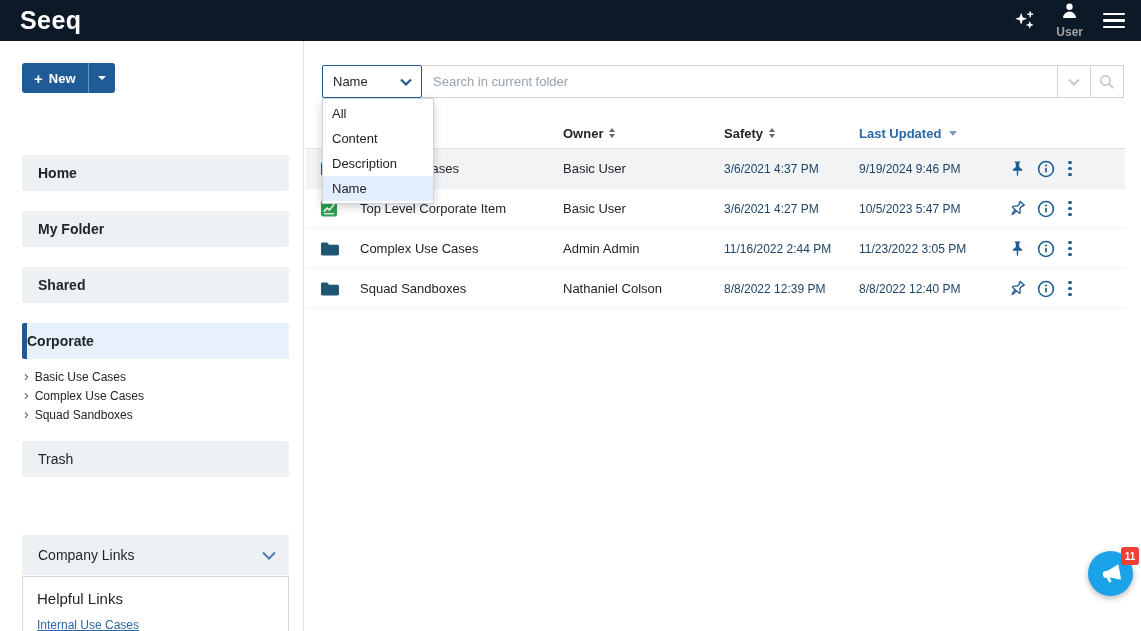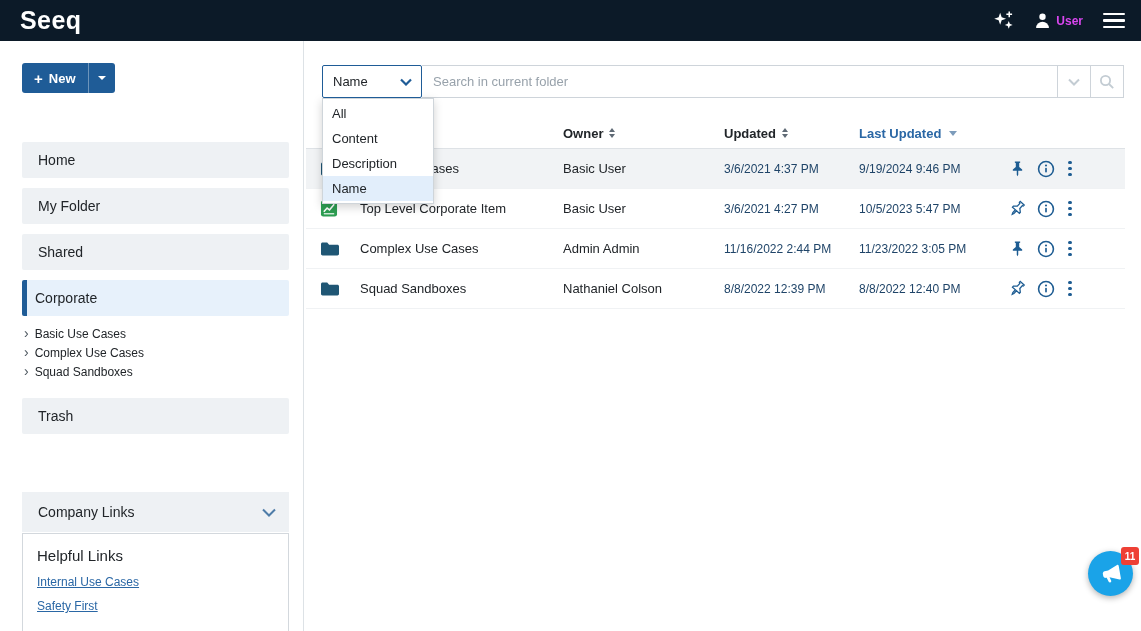--- a/index.html
+++ b/index.html
@@ -6,38 +6,38 @@
   html,body { width:1141px; height:631px; }
   body { font-family:"Liberation Sans", sans-serif; position:relative; overflow:hidden; background:#fff; }
 
   
   .topbar { position:absolute; top:0; left:0; width:100%; height:41px;
             background:var(--topbar-bg,#0c1a28); display:flex; align-items:center;
             justify-content:space-between; padding:0 16px 0 20px; z-index:20; }
   .logo { color:#fff; font-size:25px; font-weight:700; letter-spacing:.4px; }
   .topbar-right { display:flex; align-items:center; gap:20px; }
   .tb-icon { display:flex; align-items:center; cursor:pointer; }
-  .user-group { display:flex; align-items:center; gap:6px; color:#d946ef; font-size:12px; font-weight:700; cursor:pointer; }
+  .user-group { display:flex; align-items:center; gap:6px; color:#a3a3a3; font-size:12px; font-weight:700; cursor:pointer;flex-direction:column; }
   .hamburger { display:flex; flex-direction:column; gap:4px; cursor:pointer; }
   .hamburger span { width:22px; height:2.6px; background:#fff; border-radius:1px; }
 
   
   .sidebar { position:absolute; top:41px; left:0; width:304px; bottom:0; background:#fff;
              border-right:1px solid #dde2e6; padding:22px 14px 0 22px; }
   .new-btn { display:inline-flex; height:30px; background:var(--accent-blue,#1f5c97);
              border-radius:3px; color:#fff; align-items:stretch; overflow:hidden; cursor:pointer; }
   .new-btn .main-part { display:flex; align-items:center; gap:6px; padding:0 12px; font-size:13px; font-weight:700; }
   .new-btn .plus { font-size:15px; font-weight:700; line-height:1; }
   .new-btn .caret { display:flex; align-items:center; padding:0 9px; border-left:1px solid rgba(255,255,255,.35); }
   .tri-down-w { width:0; height:0; border-left:4px solid transparent; border-right:4px solid transparent; border-top:4.5px solid #fff; }
 
-  .nav { margin-top:49px; display:flex; flex-direction:column; gap:10px; }
+  .nav { margin-top:62px; display:flex; flex-direction:column; gap:20px;font-weight:bold; }
   .nav-item { height:36px; background:var(--sidebar-item-bg,#eef1f4); border-radius:2px; display:flex;
               align-items:center; padding-left:16px; font-size:14px; color:#212529; cursor:pointer; }
-  .nav-item.selected { background:var(--selected-item-bg,#e7f1fb); border-left:5px solid var(--accent-blue,#1f5c97); padding-left:8px; }
+  .nav-item.selected { background:var(--selected-item-bg,#e7f1fb); border-left:5px solid var(--accent-blue,#1f5c97); padding-left:0; }
 
   .tree { margin-top:8px; }
   .tree-item { display:flex; align-items:center; height:19px; font-size:12px; color:#212529; cursor:pointer; padding-left:2px; }
   .tree-item .chev { color:#4d575f; font-size:14px; margin-right:6px; line-height:1; margin-top:-2px; }
 
   .trash { margin-top:17px; }
 
   .company { margin-top:58px; height:40px; background:var(--sidebar-item-bg,#eef1f4); display:flex; align-items:center;
              justify-content:space-between; padding:0 13px 0 16px; font-size:14px; color:#212529; cursor:pointer; }
   .help-box { margin-top:1px; border:1px solid #d3d8dd; padding:13px 14px; background:#fff; }
@@ -223,21 +223,21 @@
           </span>
       </div>
       <div class="th">
         <span>Owner</span>
         <span class="sort">
             <i class="tu"></i>
             <i class="td"></i>
           </span>
       </div>
       <div class="th">
-        <span>Updated</span>
+        <span>Safety</span>
         <span class="sort">
             <i class="tu"></i>
             <i class="td"></i>
           </span>
       </div>
       <div class="th updated">
         <span>Last Updated</span>
         <i class="td-lg"></i>
       </div>
       <div></div>

